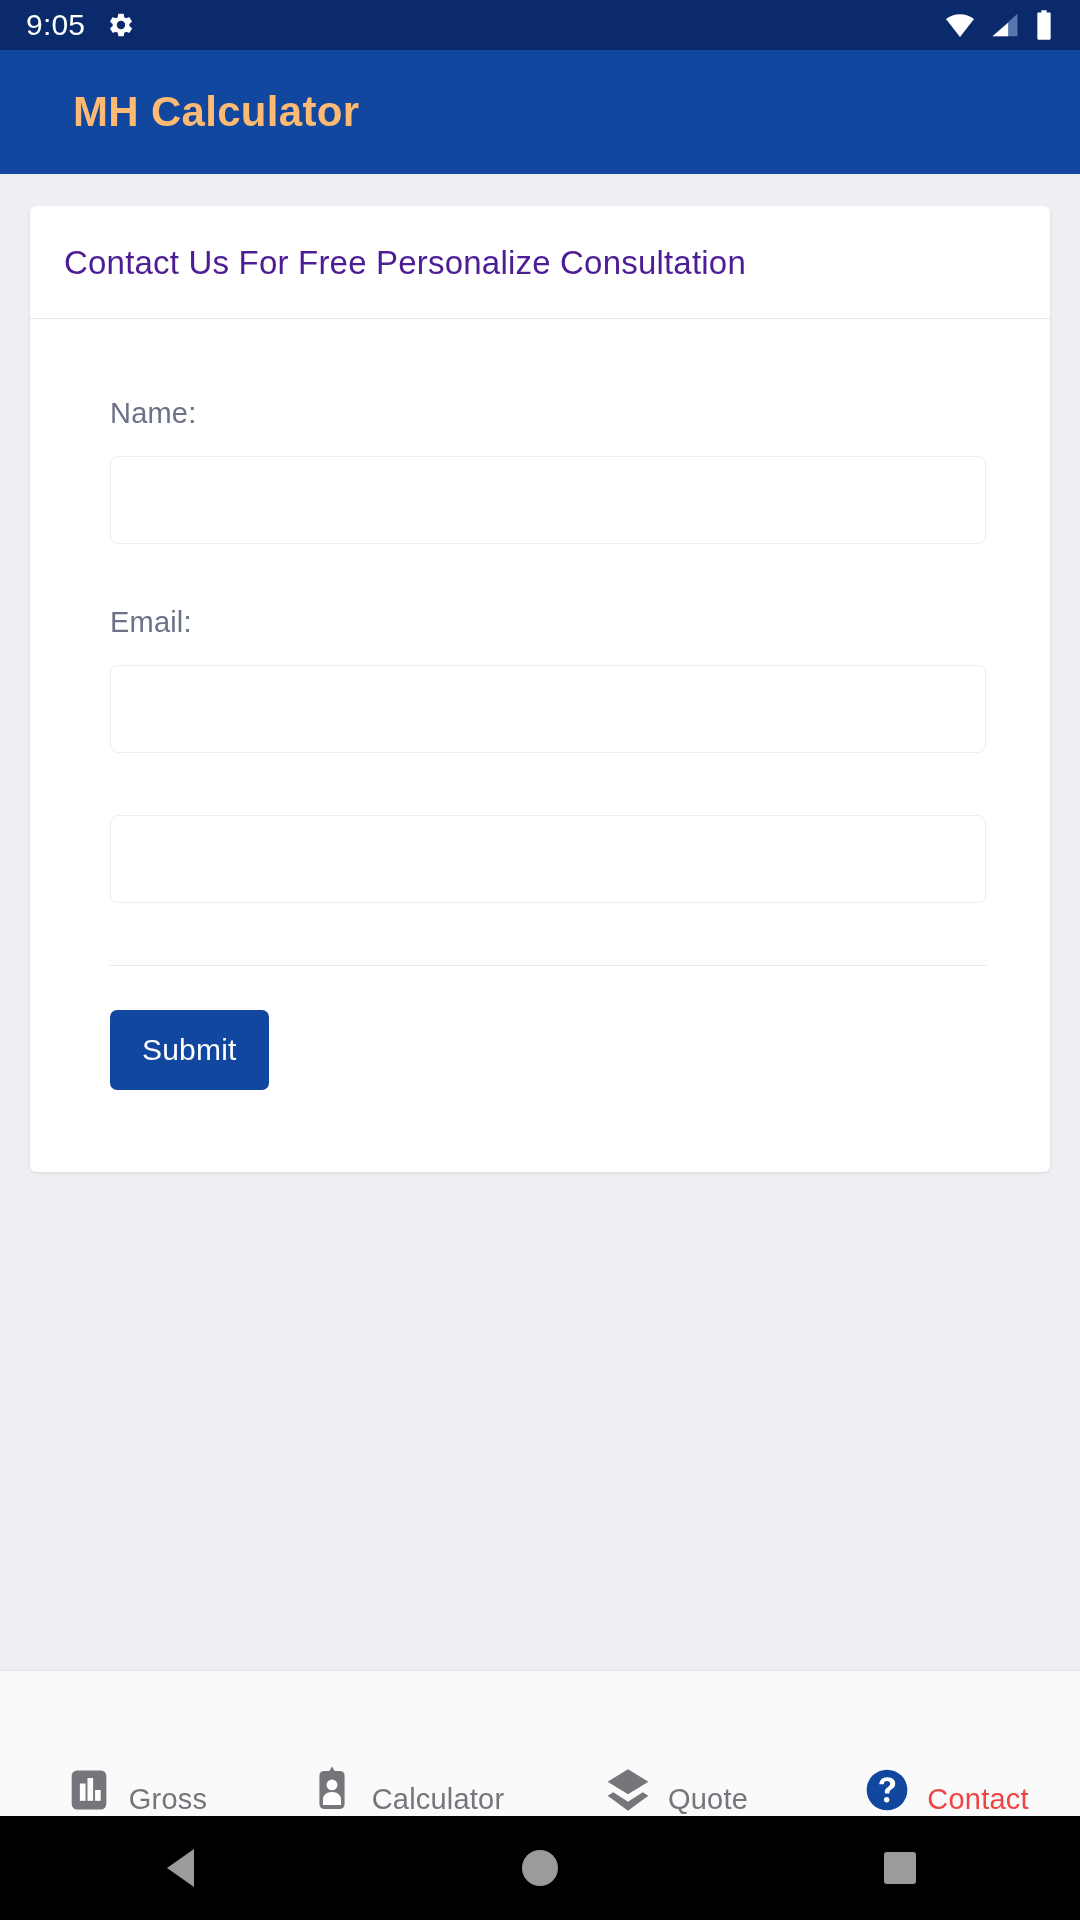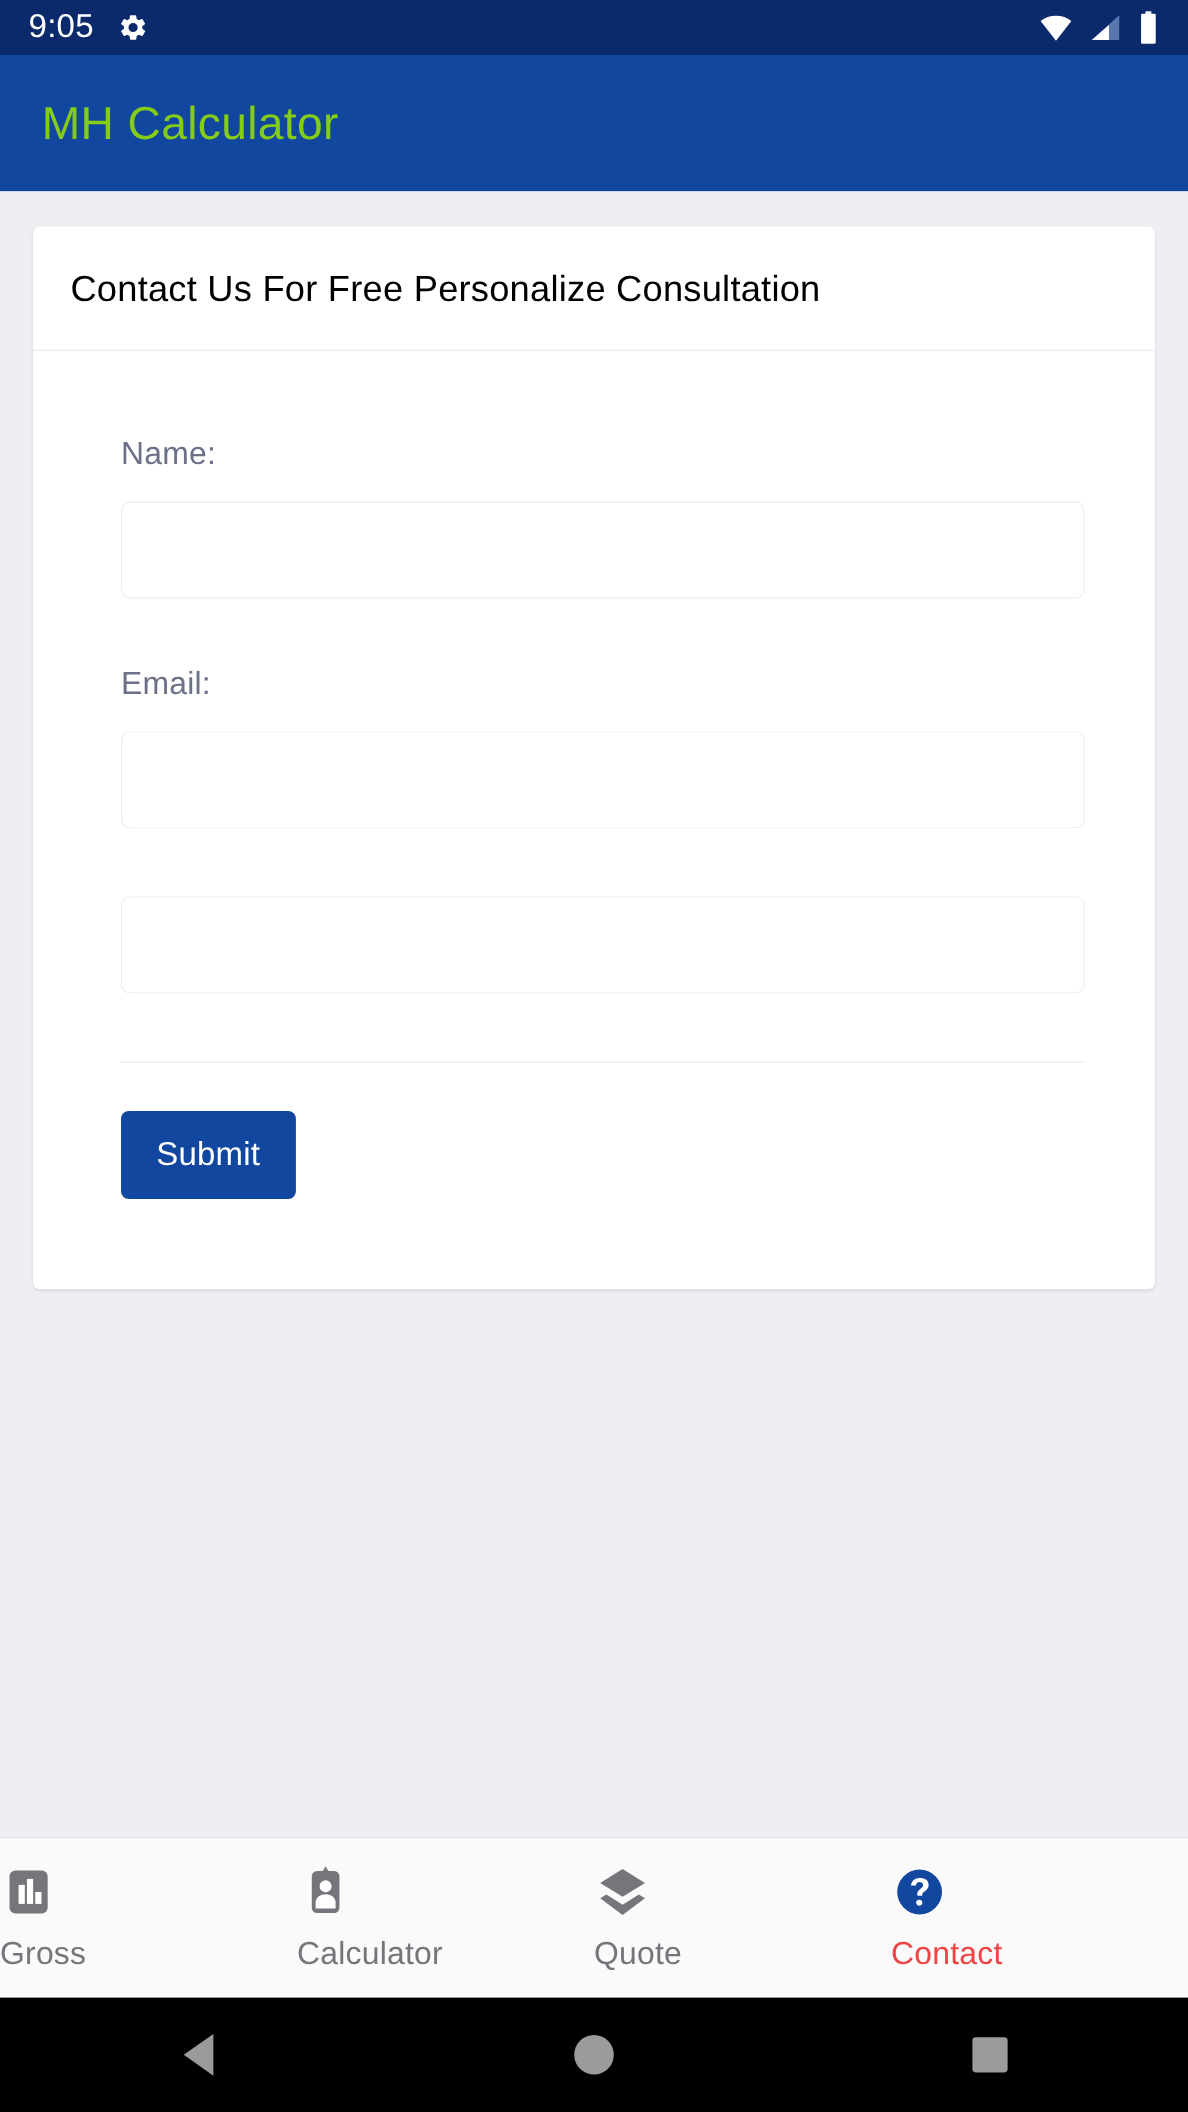--- a/index.html
+++ b/index.html
@@ -24,38 +24,38 @@
   .status-right { margin-left: auto; display: flex; align-items: center; gap: 14px; }
   .wifi-icon { width: 32px; height: 32px; display: block; }
   .signal-icon { width: 30px; height: 30px; display: block; }
   .battery-icon { width: 20px; height: 32px; display: block; }
 
   
   .app-bar {
     flex: 0 0 124px; background: #11479e;
     display: flex; align-items: center; padding: 0 38px;
   }
-  .app-title { color: #84cc16; font-size: 42px; font-weight: 400; letter-spacing: .3px; }
+  .app-title { color: #fdba74; font-size: 42px; font-weight: 700; letter-spacing: .3px; margin-left: 35px; }
 
   
   .content {
     flex: 1 1 auto; background: #eeeff3;
     padding: 32px 30px 0 30px; overflow: hidden;
   }
   .card {
     background: #ffffff; border-radius: 6px;
     box-shadow: 0 1px 3px rgba(0,0,0,.10);
     overflow: hidden;
   }
   .card-header {
     padding: 38px 34px 36px 34px;
     border-bottom: 1px solid #e8e8ec;
   }
   .card-title {
-    font-size: 33px; color: #000000; font-weight: 400; letter-spacing: .2px;
+    font-size: 33px; color: #4c1d95; font-weight: 400; letter-spacing: .2px;
   }
   .card-body { padding: 78px 64px 0 80px; }
 
   .field { margin-bottom: 62px; }
   .field-label {
     display: block; font-size: 29px; color: #6c7188;
     margin-bottom: 26px; letter-spacing: .2px;
   }
   .field-input {
     display: block; width: 100%; height: 88px;
@@ -74,22 +74,22 @@
     cursor: pointer; letter-spacing: .2px;
   }
 
   
   .tab-bar {
     flex: 0 0 146px; background: #fafafa;
     border-top: 1px solid #e3e4e8;
     display: flex; align-items: stretch;
   }
   .tab {
-    flex: 1 1 0; display: flex; flex-direction: column;
-    align-items: flex-start; justify-content: center; gap: 14px;
+    flex: 1 1 0; display: flex; flex-direction: row;
+    align-items: flex-end; justify-content: center; gap: 14px;
     cursor: pointer;
   }
   .tab-icon { width: 52px; height: 52px; display: block; }
   .tab-label { font-size: 29px; color: #74767c; letter-spacing: .2px; }
   .tab.active .tab-label { color: #ef4444; }
 
   
   .nav-bar {
     flex: 0 0 104px; background: #000000;
     display: flex; align-items: center; justify-content: space-around;

